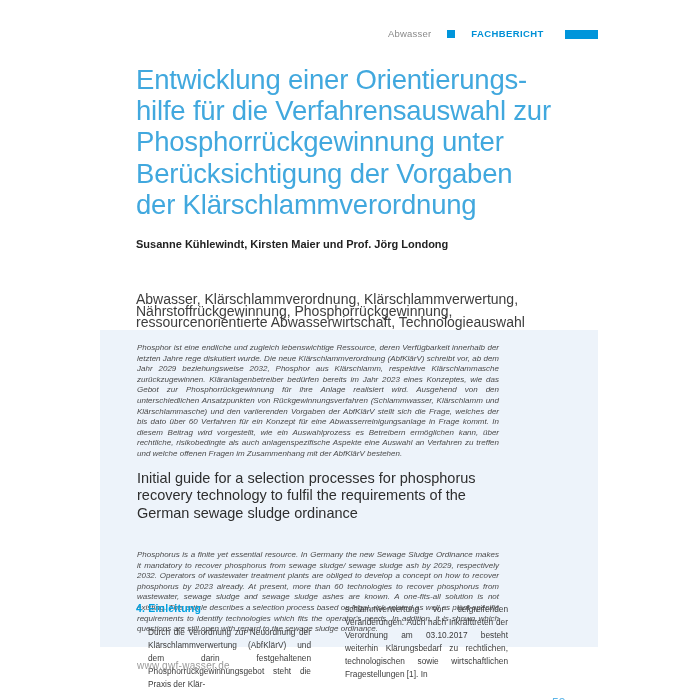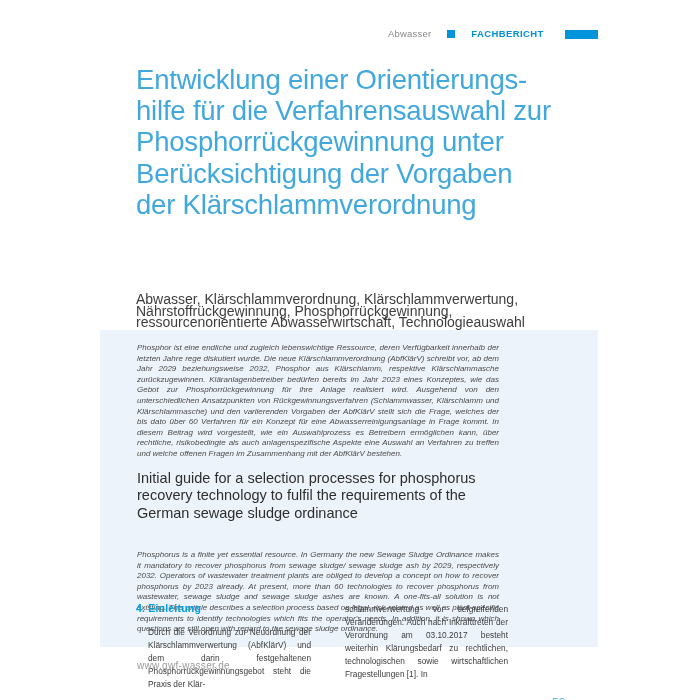--- a/index.html
+++ b/index.html
@@ -95,20 +95,21 @@
   <div class="accent-bar"></div>
 
   <div class="title">
     <div>Entwicklung einer Orientierungs-</div>
     <div>hilfe für die Verfahrensauswahl zur</div>
     <div>Phosphorrückgewinnung unter</div>
     <div>Berücksichtigung der Vorgaben</div>
     <div>der Klärschlammverordnung</div>
   </div>
 
+  <div class="authors">Susanne Kühlewindt, Kirsten Maier und Prof. Jörg Londong</div>
 
 
   <div class="keywords">Abwasser, Klärschlammverordnung, Klärschlammverwertung, Nährstoffrückgewinnung, Phosphorrückgewinnung, ressourcenorientierte Abwasserwirtschaft, Technologieauswahl</div>
 
   <div class="abstract-box">
     <p class="abstract-de">Phosphor ist eine endliche und zugleich lebenswichtige Ressource, deren Verfügbarkeit innerhalb der letzten Jahre rege diskutiert wurde. Die neue Klärschlammverordnung (AbfKlärV) schreibt vor, ab dem Jahr 2029 beziehungsweise 2032, Phosphor aus Klärschlamm, respektive Klärschlammasche zurückzugewinnen. Kläranlagenbetreiber bedürfen bereits im Jahr 2023 eines Konzeptes, wie das Gebot zur Phosphorrückgewinnung für ihre Anlage realisiert wird. Ausgehend von den unterschiedlichen Ansatzpunkten von Rückgewinnungsverfahren (Schlammwasser, Klärschlamm und Klärschlammasche) und den variierenden Vorgaben der AbfKlärV stellt sich die Frage, welches der bis dato über 60 Verfahren für ein Konzept für eine Abwasserreinigungsanlage in Frage kommt. In diesem Beitrag wird vorgestellt, wie ein Auswahlprozess es Betreibern ermöglichen kann, über rechtliche, risikobedingte als auch anlagenspezifische Aspekte eine Auswahl an Verfahren zu treffen und welche offenen Fragen im Zusammenhang mit der AbfKlärV bestehen.</p>
     <div class="title-en">Initial guide for a selection processes for phosphorus recovery technology to fulfil the requirements of the German sewage sludge ordinance</div>
     <p class="abstract-en">Phosphorus is a finite yet essential resource. In Germany the new Sewage Sludge Ordinance makes it mandatory to recover phosphorus from sewage sludge/ sewage sludge ash by 2029, respectively 2032. Operators of wastewater treatment plants are obliged to develop a concept on how to recover phosphorus by 2023 already. At present, more than 60 technologies to recover phosphorus from wastewater, sewage sludge and sewage sludge ashes are known. A one-fits-all solution is not existing. This article describes a selection process based on legal, risk-related as well as plant-specific requirements to identify technologies which fits the operator's needs. In addition, it is shown which questions are still open with regard to the sewage sludge ordinance.</p>
   </div>
 

